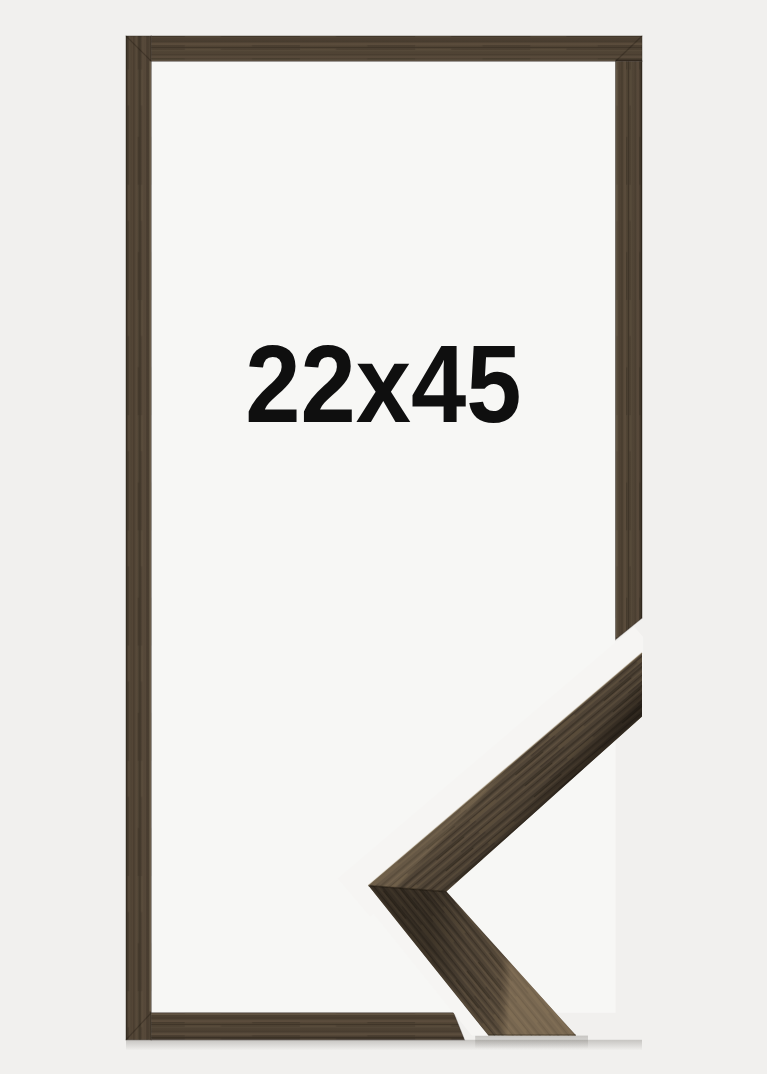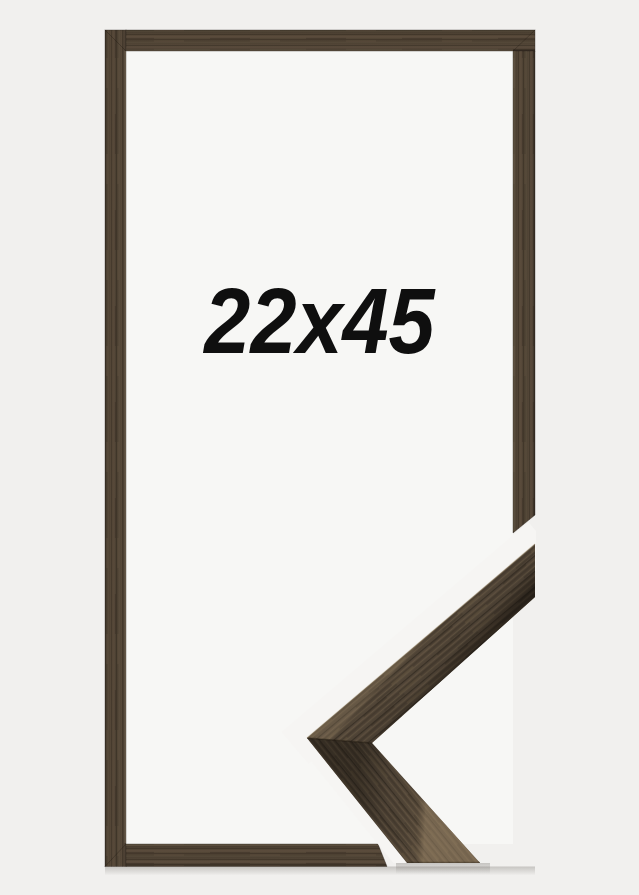--- a/index.html
+++ b/index.html
@@ -7,21 +7,20 @@
     padding: 0;
     background: #f1f0ee;
   }
   .stage {
     position: relative;
     width: 639px;
     height: 895px;
     background: #f1f0ee;
     overflow: hidden;
     font-family: "Liberation Sans", sans-serif;
-    font-style: italic;
   }
   .stage svg {
     position: absolute;
     left: 0;
     top: 0;
     display: block;
   }
   .size-label {
     position: absolute;
     left: 0;

